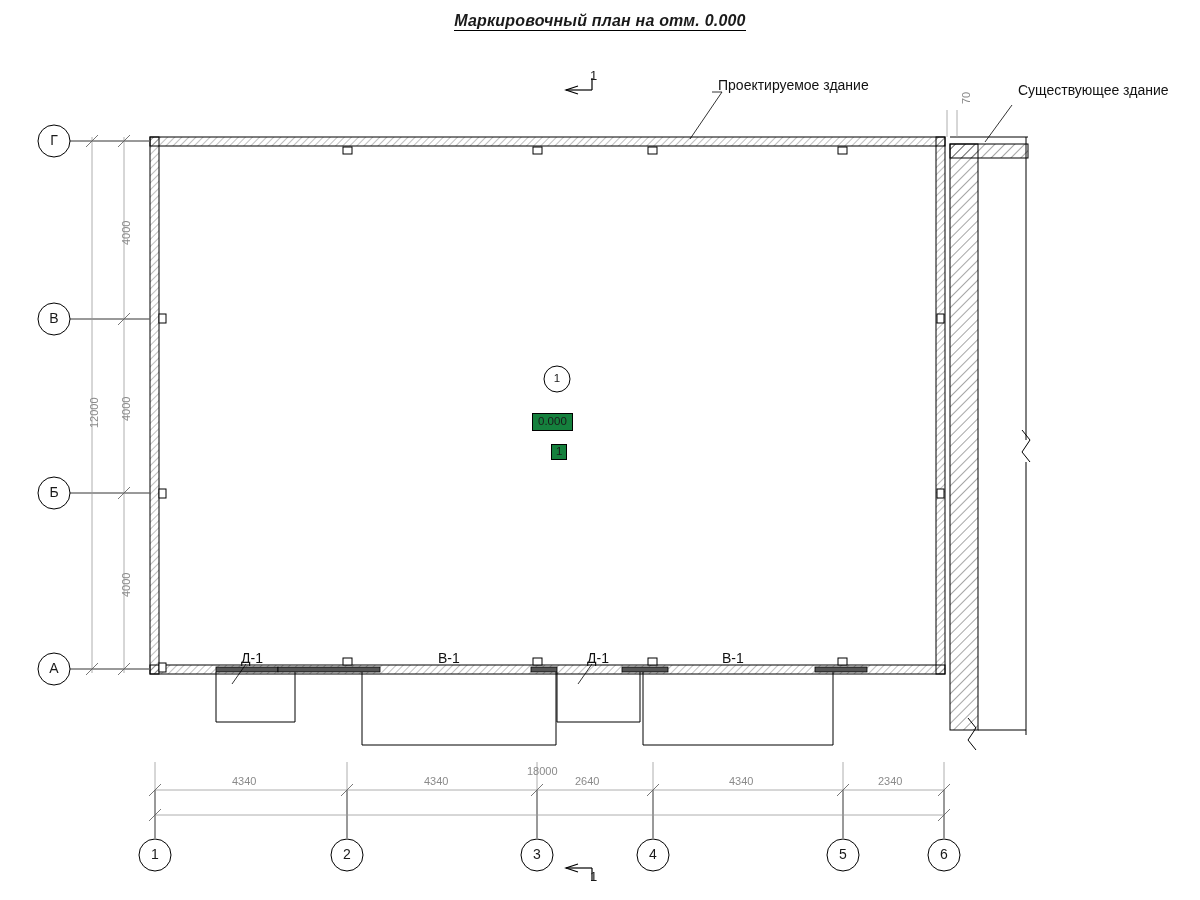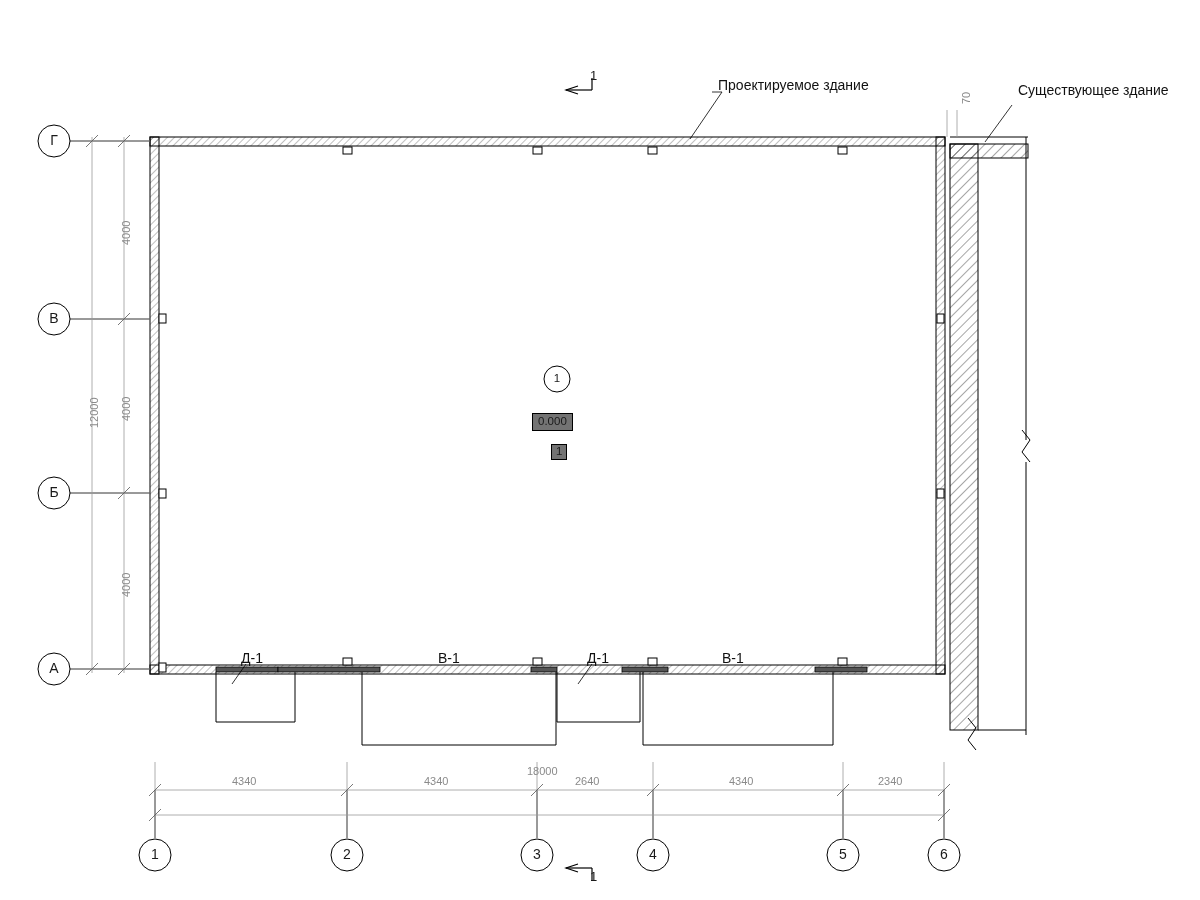--- a/index.html
+++ b/index.html
@@ -56,38 +56,39 @@
     position: absolute;
     font-size: 14px;
     text-align: center;
     width: 34px;
   }
   .elev-box {
     position: absolute;
     border: 1px solid #000;
     font-size: 11.5px;
     padding: 1px 5px 2px 5px;
-    background: #737373;
+    background: #15803d;
     line-height: 1.1;
   }
   .node-num {
     position: absolute;
     font-size: 11.5px;
     text-align: center;
   }
   .sect-num {
     position: absolute;
     font-size: 13px;
   }
 </style>
 </head>
 <body>
 
 <div id="sheet">
 
+  <div class="title"><span>Маркировочный план на отм. 0.000</span></div>
 
   <svg id="plan-svg" width="1200" height="900" viewBox="0 0 1200 900">
     <defs>
       <pattern id="hatch45" width="7" height="7" patternTransform="rotate(45)" patternUnits="userSpaceOnUse">
         <line x1="0" y1="0" x2="0" y2="7" stroke="#000" stroke-width="0.7"></line>
       </pattern>
       <pattern id="wallhatch" width="5" height="5" patternTransform="rotate(45)" patternUnits="userSpaceOnUse">
         <line x1="0" y1="0" x2="0" y2="5" stroke="#000" stroke-width="0.5"></line>
       </pattern>
     </defs>

